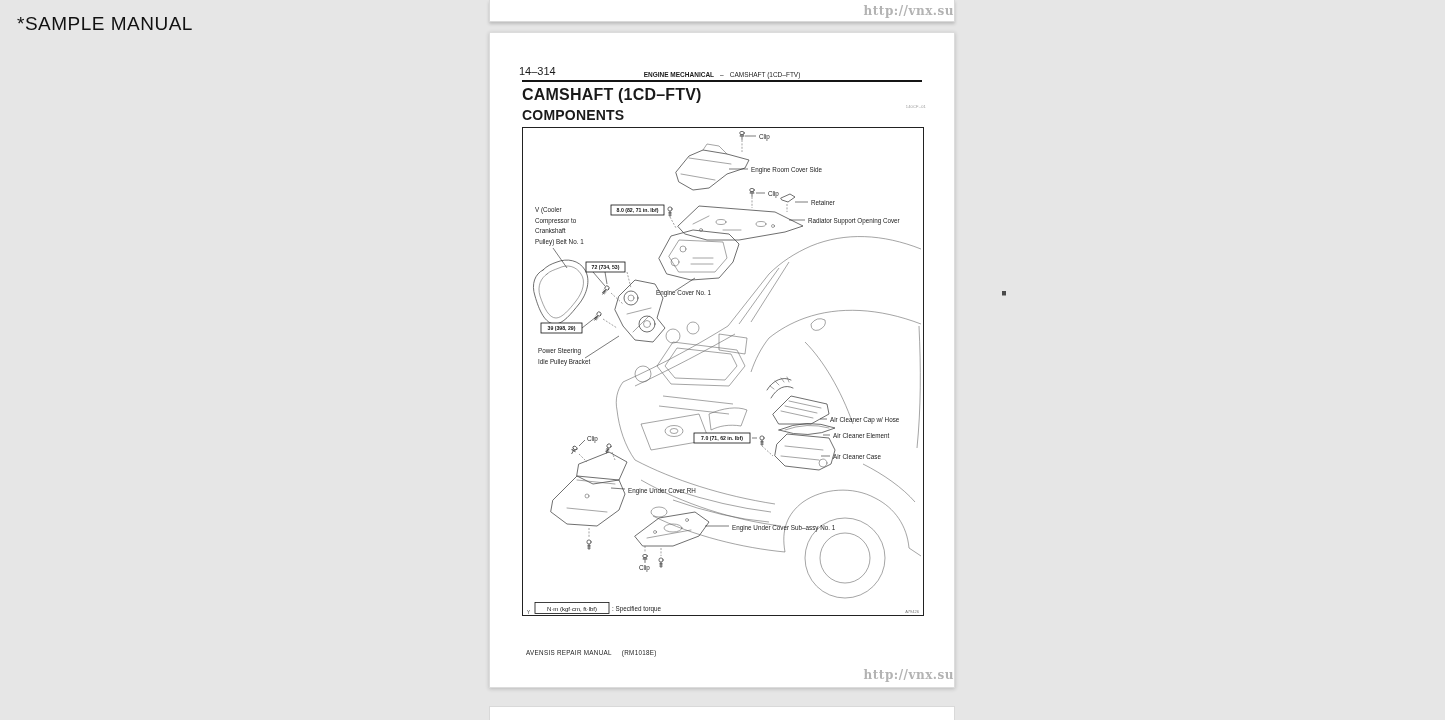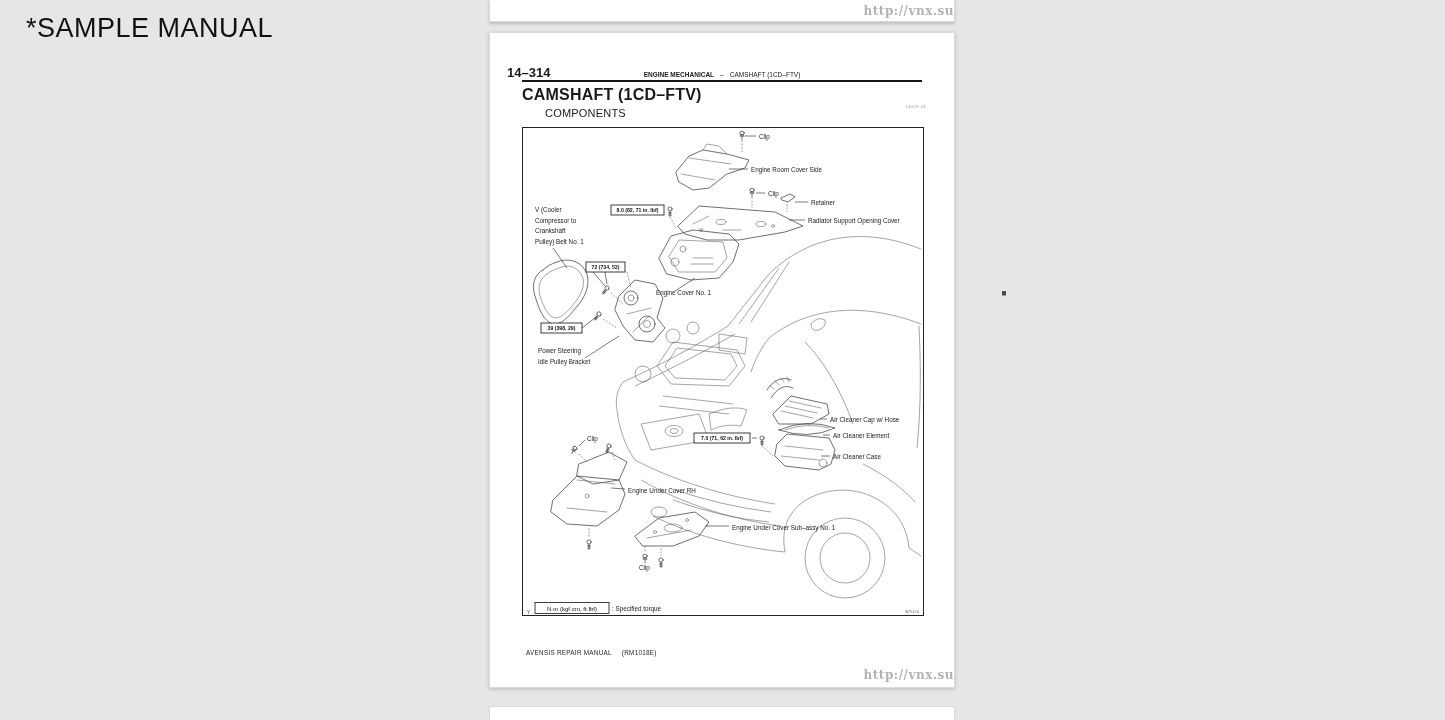--- a/index.html
+++ b/index.html
@@ -4,44 +4,44 @@
 <style>
   html,body{margin:0;padding:0;}
   body{
     width:1445px;height:720px;position:relative;overflow:hidden;
     background:#e6e6e6;
     font-family:"Liberation Sans","DejaVu Sans",sans-serif;
     color:#1a1a1a;
   }
   .sample-overlay{
     position:absolute;left:17px;top:13px;
-    font-size:27px;letter-spacing:.5px;color:#111;margin-left:9px;
+    font-size:19px;letter-spacing:.5px;color:#111;
   }
   .page-col{position:absolute;left:489px;width:466px;background:#fff;}
   .strip-top{top:0;height:22px;border:1px solid #d9d9d9;border-top:none;
     box-shadow:0 2px 3px rgba(0,0,0,.18);box-sizing:border-box;}
   .strip-bottom{top:706px;height:14px;border:1px solid #d9d9d9;border-bottom:none;
     box-sizing:border-box;}
   .page-main{top:32px;height:656px;border:1px solid #dcdcdc;
     box-shadow:0 1px 4px rgba(0,0,0,.2);box-sizing:border-box;}
   .watermark{
     position:absolute;left:0;right:0;text-align:right;
     color:#b3b3b3;font-family:"DejaVu Serif",serif;font-weight:600;
     font-size:12px;letter-spacing:.5px;
   }
   .wm-top{bottom:3px;}
   .wm-bottom{bottom:5px;}
-  .page-number{position:absolute;left:17px;top:32px;font-size:13px;font-weight:bold;}
+  .page-number{position:absolute;left:29px;top:32px;font-size:11px;font-weight:normal;}
   .running-head{position:absolute;left:32px;right:32px;top:38px;text-align:center;font-size:6.5px;white-space:nowrap;}
   .running-head .sec{font-weight:bold;}
   .running-head .sep{margin:0 6px;}
   .head-rule{position:absolute;left:32px;right:32px;top:47px;height:1.6px;background:#151515;}
   .doc-code{position:absolute;right:28px;top:71px;font-size:4px;color:#9a9a9a;letter-spacing:.2px;}
   .fig-title{position:absolute;left:32px;top:53px;font-size:16px;font-weight:bold;letter-spacing:.2px;}
-  .fig-subtitle{position:absolute;left:32px;top:74px;font-size:11px;font-weight:normal;letter-spacing:.2px;margin-left:23px;}
+  .fig-subtitle{position:absolute;left:32px;top:74px;font-size:14px;font-weight:bold;letter-spacing:.2px;}
   .figure-box{position:absolute;left:32px;top:94px;width:402px;height:489px;
     border:1px solid #222;box-sizing:border-box;background:#fff;}
   .figure-box svg{display:block;width:100%;height:100%;}
   .page-footer{position:absolute;left:36px;top:616px;font-size:6.3px;letter-spacing:.3px;color:#222;}
   .page-footer .code{margin-left:10px;}
   .speck{position:absolute;left:1002px;top:291px;width:4px;height:4px;background:#4a4a4a;border-bottom:1px solid #9a9a9a;}
   
   svg .art{stroke:#4a4a4a;fill:none;stroke-width:.8;stroke-linejoin:round;stroke-linecap:round;}
   svg .art-thin{stroke:#5a5a5a;fill:none;stroke-width:.55;stroke-linejoin:round;}
   svg .dashln{stroke:#555;fill:none;stroke-width:.55;stroke-dasharray:2 1.4;}

